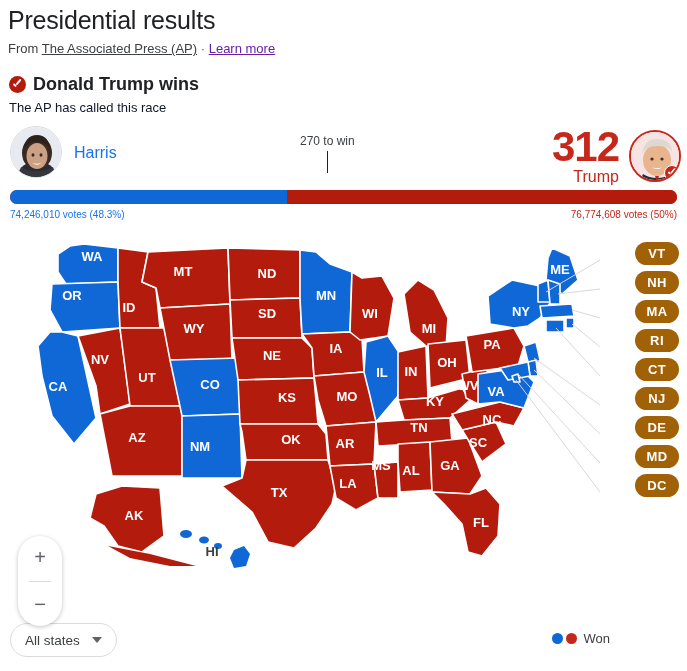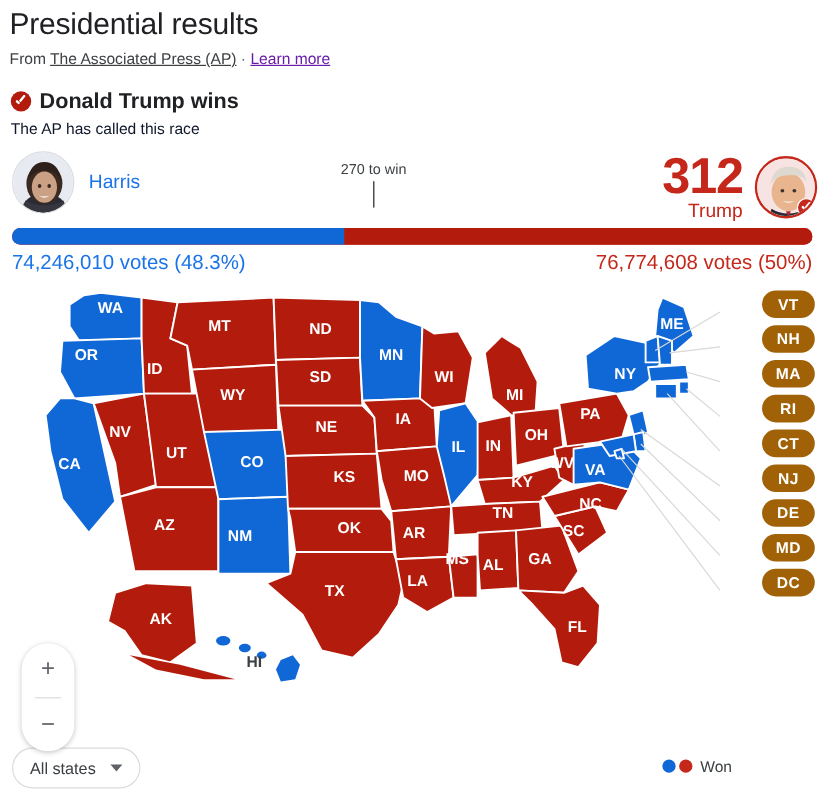--- a/index.html
+++ b/index.html
@@ -81,34 +81,34 @@
   .num-left  { margin-left:12px; text-align:left; }
   .num-right { margin-right:10px; text-align:right; }
   .ev { font-size:42px; font-weight:700; letter-spacing:-1px; }
   .ev.blue { color:#1a73e8; }
   .ev.red  { color:#c5271a; }
   .cname { font-size:16px; margin-top:1px; }
   .cname.blue { color:#1a73e8; }
   .cname.red  { color:#c5271a; }
 
   
-  .winmark { position:absolute; left:284px; top:8px; }
+  .winmark { position:absolute; left:300px; top:8px; }
   .winmark-label { font-size:12px; color:#3c4043; white-space:nowrap; }
   .winmark-tick { width:1.5px; height:22px; background:#202124; margin:3px auto 0 auto; }
 
   
   .bar-wrap { position:relative; margin:2px 10px 0 10px; height:14px; }
   .bar {
     position:absolute; inset:0; border-radius:7px; overflow:hidden;
     background:#c5271a; display:flex;
   }
   .bar-blue { background:#1067d6; height:100%; }
   .bar-red  { background:#b31b0c; height:100%; flex:1; }
 
-  .votes-row { position:relative; height:18px; margin:5px 10px 0 10px; font-size:17px; }
+  .votes-row { position:relative; height:18px; margin:5px 10px 0 10px; font-size:10px; }
   .votes-left  { position:absolute; left:0;  color:#1a73e8; }
   .votes-right { position:absolute; right:0; color:#c5271a; }
 
   
   .map-area { position:relative; width:687px; height:400px; margin-top:9px; }
   .map-svg { position:absolute; left:0; top:0; }
 
   .state-label {
     font-family:"Liberation Sans", sans-serif;
     font-weight:700; fill:#ffffff; text-anchor:middle;

